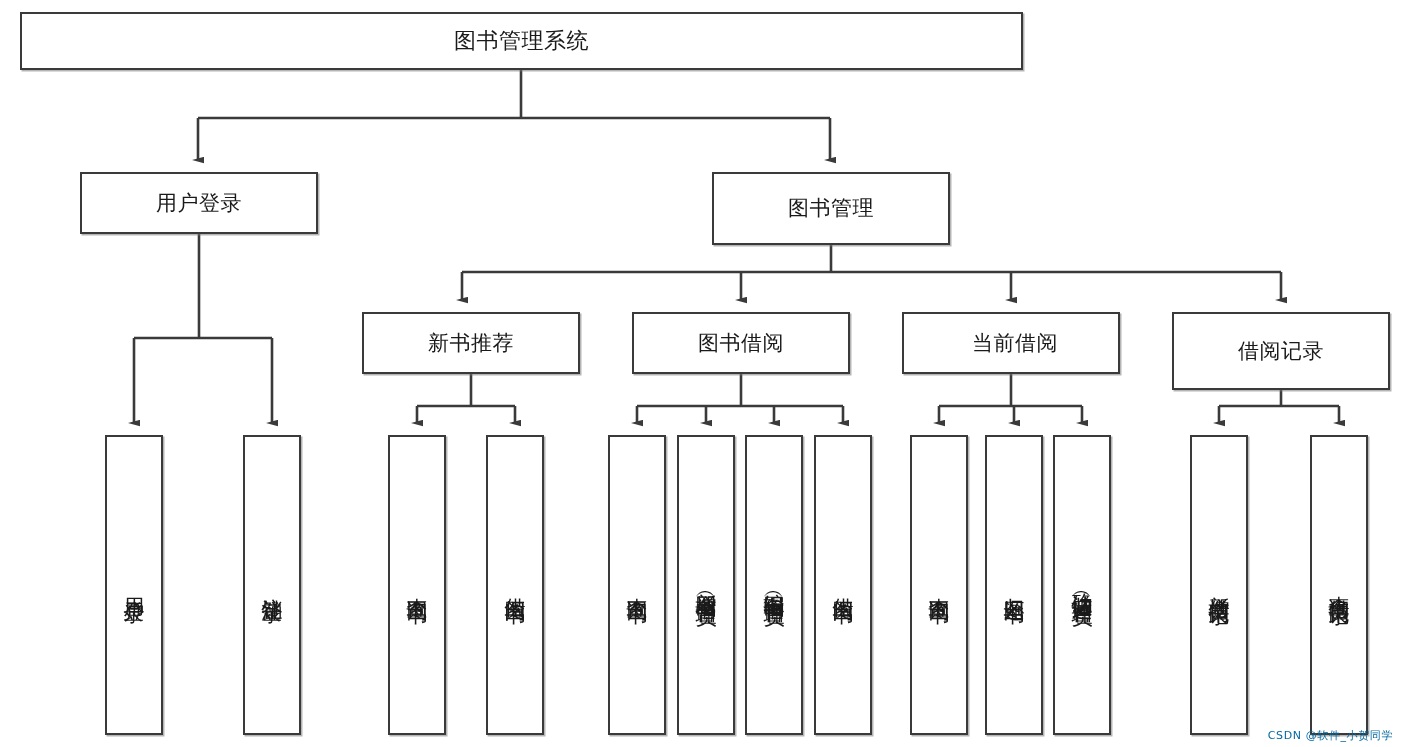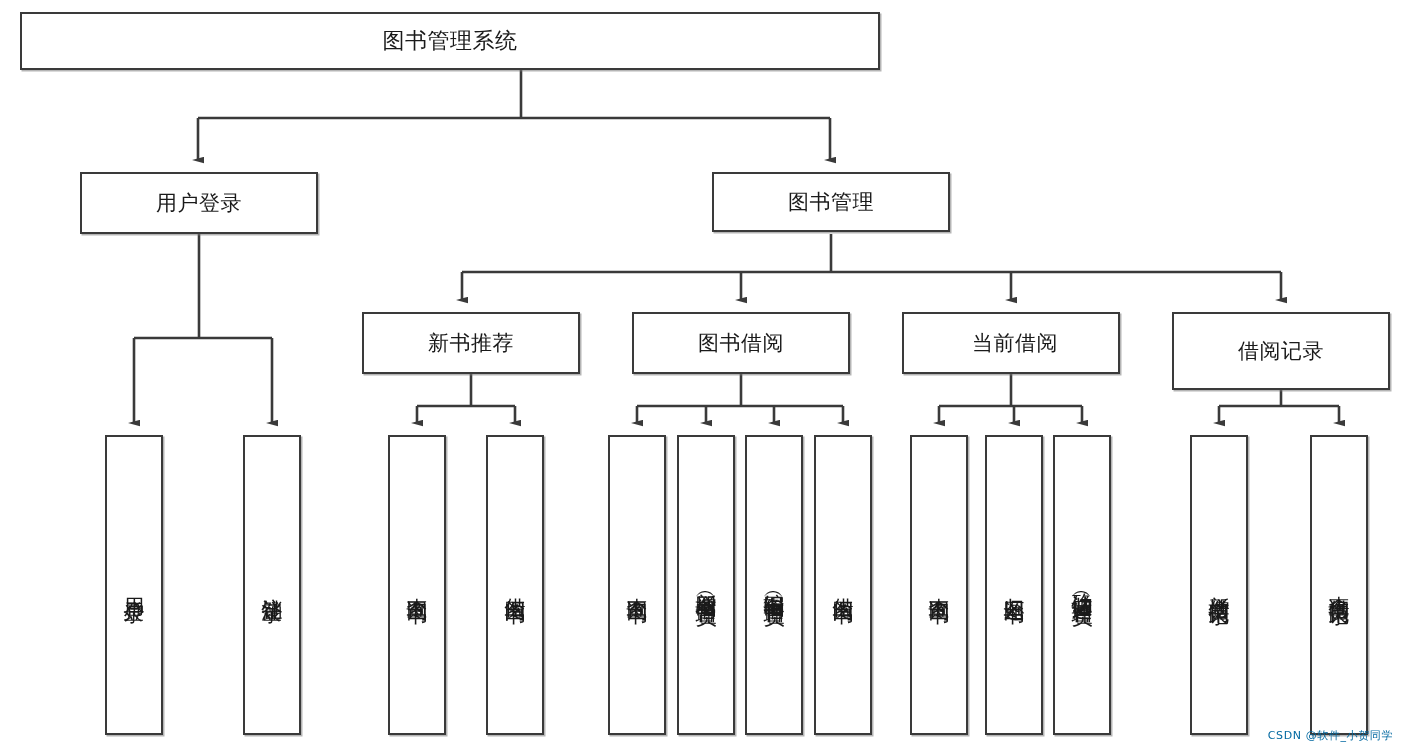--- a/index.html
+++ b/index.html
@@ -110,28 +110,28 @@
       <path d="M1014,406 L1014,423" marker-end="url(#ah)"></path>
       <path d="M1082,406 L1082,423" marker-end="url(#ah)"></path>
 
       <path d="M1281,374 L1281,406"></path>
       <path d="M1219,406 L1339,406"></path>
       <path d="M1219,406 L1219,423" marker-end="url(#ah)"></path>
       <path d="M1339,406 L1339,423" marker-end="url(#ah)"></path>
     </g>
   </svg>
 
-  <div class="node root horiz" style="left:20px;top:12px;width:860px;height:58px;">
+  <div class="node root horiz" style="left:20px;top:12px;width:1003px;height:58px;">
     <span class="lbl">图书管理系统</span>
   </div>
 
   <div class="node horiz" style="left:80px;top:172px;width:238px;height:62px;">
     <span class="lbl">用户登录</span>
   </div>
-  <div class="node horiz" style="left:712px;top:172px;width:238px;height:60px;">
+  <div class="node horiz" style="left:712px;top:172px;width:238px;height:73px;">
     <span class="lbl">图书管理</span>
   </div>
 
   <div class="node horiz" style="left:362px;top:312px;width:218px;height:62px;">
     <span class="lbl">新书推荐</span>
   </div>
   <div class="node horiz" style="left:632px;top:312px;width:218px;height:62px;">
     <span class="lbl">图书借阅</span>
   </div>
   <div class="node horiz" style="left:902px;top:312px;width:218px;height:62px;padding-left:8px;">

